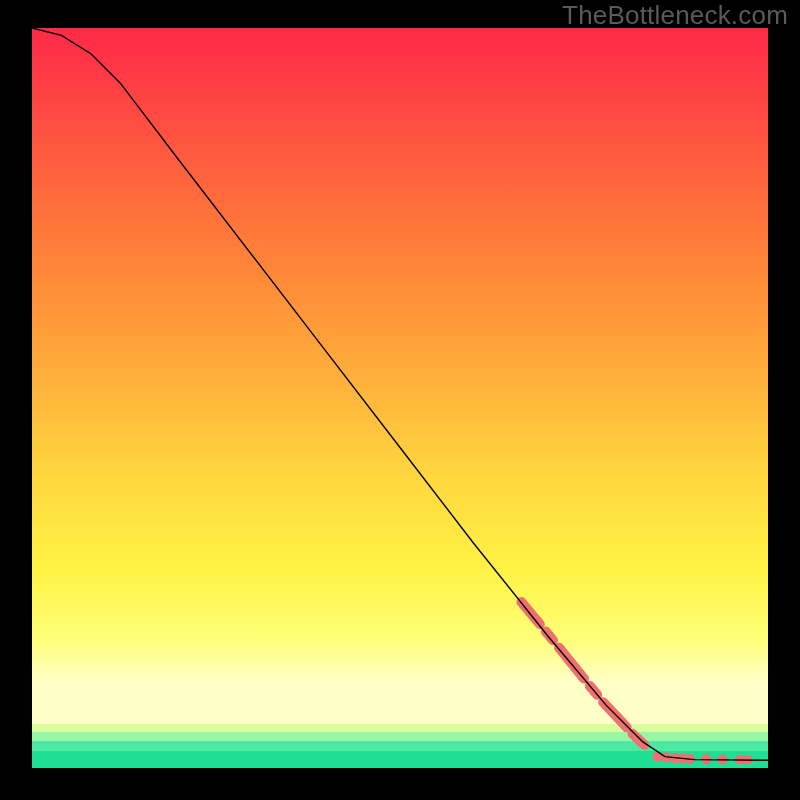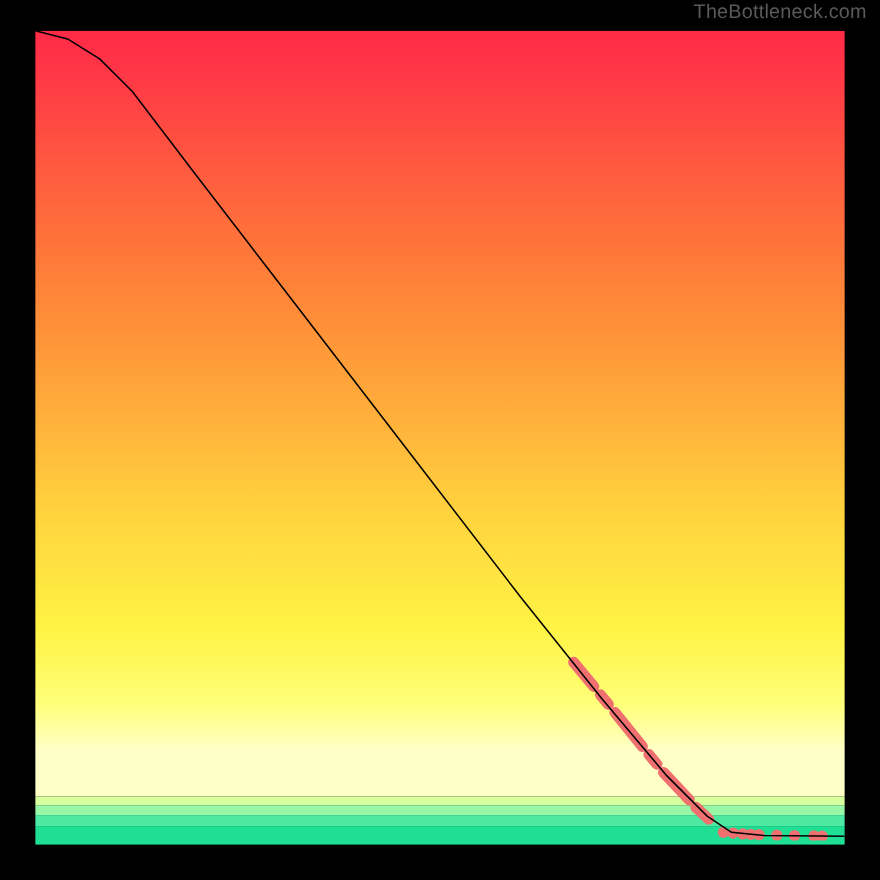--- a/index.html
+++ b/index.html
@@ -12,21 +12,21 @@
     position: relative;
     width: 800px;
     height: 800px;
     background: #000;
   }
   .watermark {
     position: absolute;
     top: 0;
     right: 12px;
     color: #5a5a5a;
-    font-size: 18px;
+    font-size: 26px;
     letter-spacing: 0.2px;
     z-index: 30;
   }
   .plot {
     position: absolute;
     left: 32px;
     top: 28px;
     width: 736px;
     height: 740px;
     overflow: hidden;

